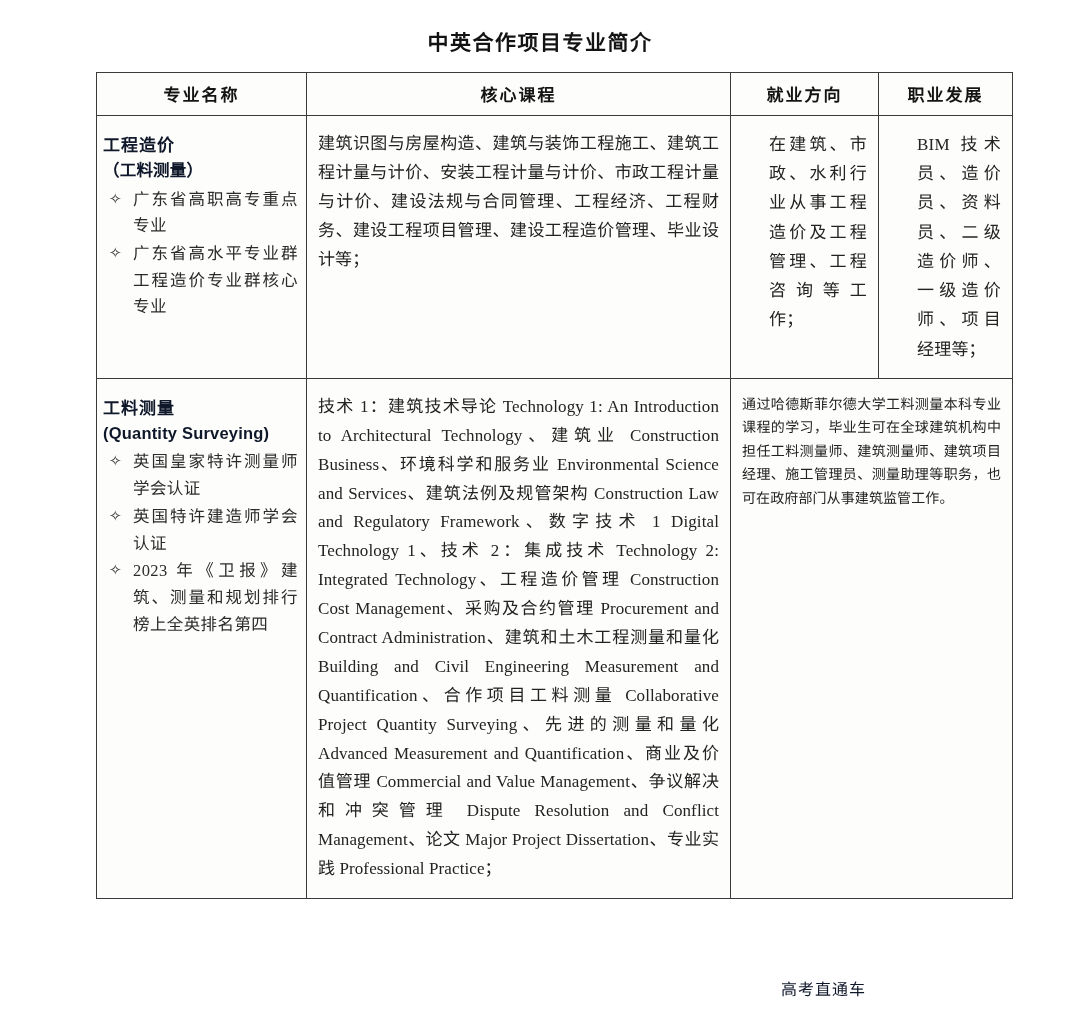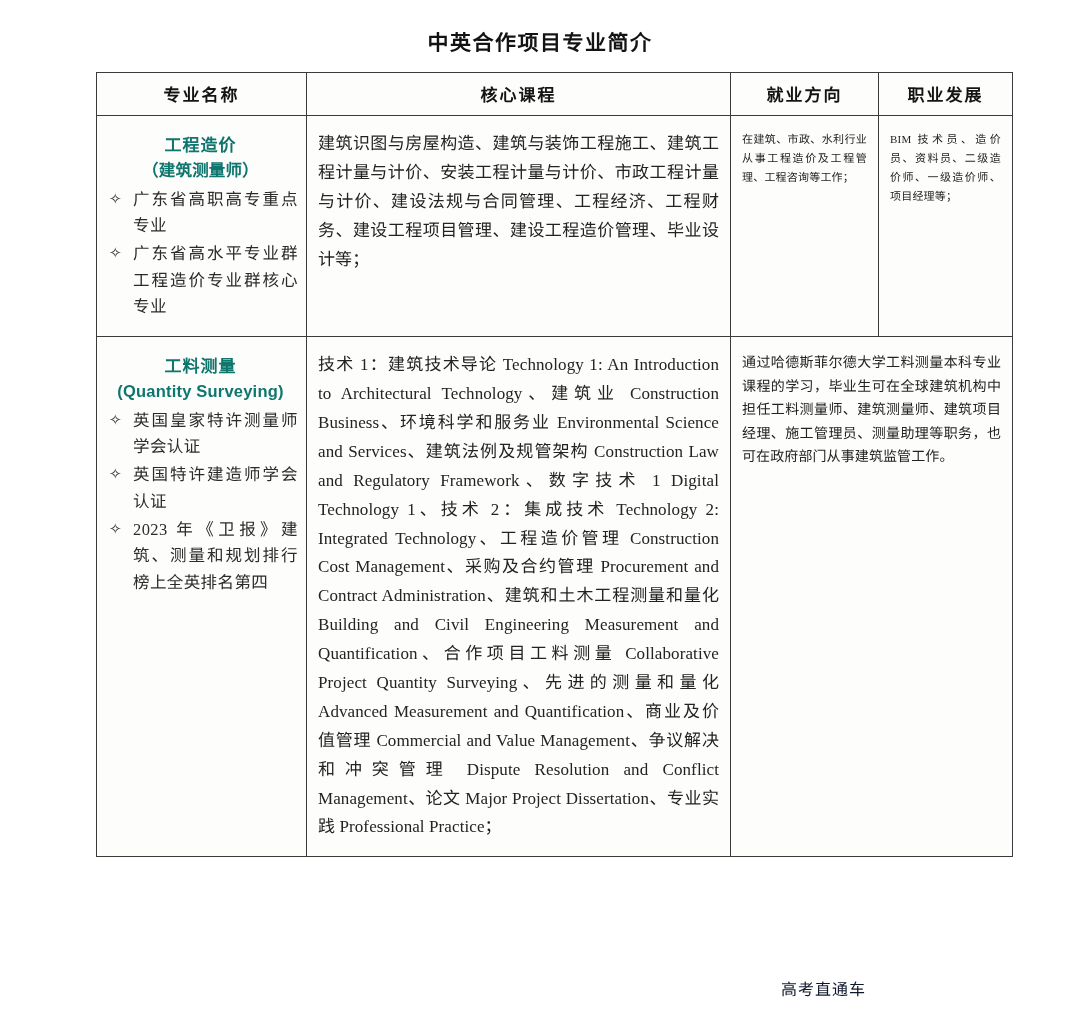--- a/index.html
+++ b/index.html
@@ -79,27 +79,27 @@
 
   
   .cell-pad {
     padding: 14px 11px 14px 11px;
   }
   .cell-pad-major {
     padding: 12px 8px 14px 6px;
   }
 
   .major-title {
-    text-align: center;
+    text-align: left;
     font-family: "Liberation Sans", "DejaVu Sans", sans-serif;
     font-weight: bold;
     font-size: 17px;
     line-height: 1.45;
     letter-spacing: 1px;
-    color: #0f766e;
+    color: #0f172a;
     margin: 6px 0 2px 0;
   }
   .major-title .sub-en {
     display: block;
     font-size: 16.5px;
     letter-spacing: 0.2px;
   }
 
   ul.bullets {
     list-style: none;
@@ -129,23 +129,24 @@
   .body-text {
     font-size: 14px;
     line-height: 1.68;
     color: #232323;
     text-align: justify;
     text-justify: inter-ideograph;
     letter-spacing: 0.1px;
     word-break: break-word;
   }
   .body-text.narrow {
-    font-size: 11px;
+    font-size: 17px;
     line-height: 1.72;
     letter-spacing: 0.2px;
+    margin-left: 27px;
   }
   .body-text.courses {
     font-size: 17px;
     line-height: 1.70;
   }
 
   
   .watermark {
     position: absolute;
     right: 14px;
@@ -180,21 +181,21 @@
           <th>职业发展</th>
         </tr>
       </thead>
       <tbody>
 
         <tr>
           <td>
             <div class="cell-pad-major">
               <div class="major-title">
                 <span>工程造价</span>
-                <span class="sub-en">（建筑测量师）</span>
+                <span class="sub-en">（工料测量）</span>
               </div>
               <ul class="bullets">
                 <li>
                   <span class="star">✧</span>
                   <span>广东省高职高专重点专业</span>
                 </li>
                 <li>
                   <span class="star">✧</span>
                   <span>广东省高水平专业群工程造价专业群核心专业</span>
                 </li>

